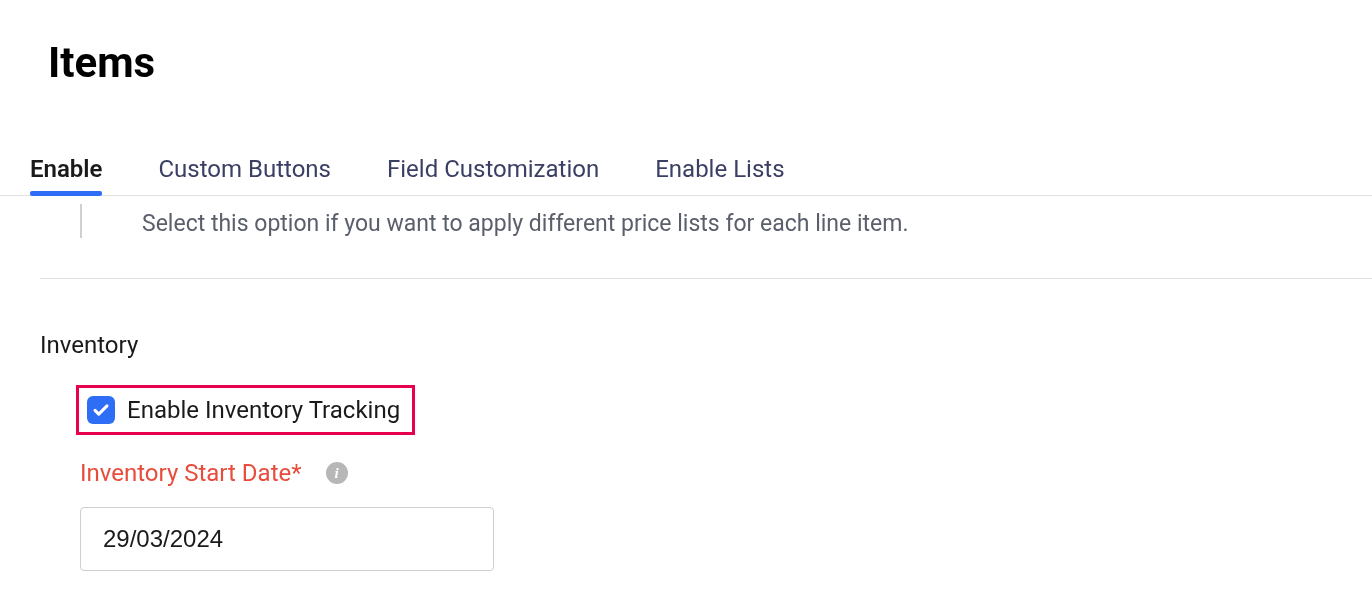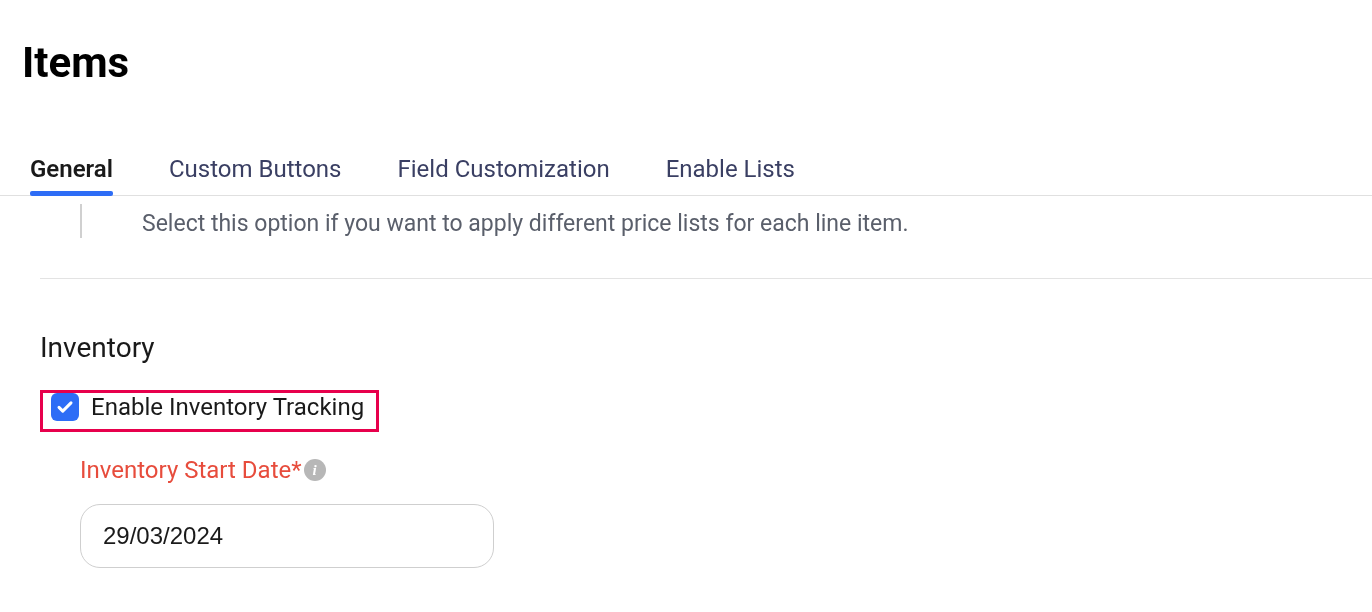--- a/index.html
+++ b/index.html
@@ -11,21 +11,21 @@
       font-family: -apple-system, BlinkMacSystemFont, "Segoe UI", Roboto, Helvetica, Arial, sans-serif;
       background: #fff;
       width: 1372px;
       height: 612px;
       overflow: hidden;
     }
     .page-title {
       font-size: 42px;
       font-weight: 700;
       color: #000;
-      padding: 38px 0 0 22px;
+      padding: 38px 0 0 48px;
     }
     .tabs-wrapper {
       border-bottom: 1px solid #e0e0e0;
       margin-top: 68px;
     }
     .tabs {
       display: flex;
       gap: 56px;
       padding-left: 30px;
       align-items: baseline;
@@ -72,33 +72,34 @@
       padding-left: 26px;
       padding-top: 2px;
     }
     .divider {
       border: none;
       border-top: 1px solid #e3e3e3;
       margin-top: 40px;
       margin-right: 0;
     }
     .section-title {
-      font-size: 28px;
+      font-size: 24px;
       font-weight: 400;
       color: #1a1a1a;
       margin-top: 52px;
     }
     .checkbox-row {
       display: inline-flex;
       align-items: center;
       gap: 12px;
       margin-top: 26px;
       border: 3px solid #e7004c;
-      padding: 0 12px 8px 8px;
+      padding: 8px 12px 8px 8px;
       cursor: pointer;
+      margin-left: 36px;
     }
     .checkbox {
       width: 28px;
       height: 28px;
       background: #2e6df6;
       border-radius: 6px;
       display: flex;
       align-items: center;
       justify-content: center;
       flex-shrink: 0;
@@ -111,21 +112,21 @@
       font-size: 24px;
       color: #1a1a1a;
     }
     .field-block {
       margin-top: 24px;
       margin-left: 40px;
     }
     .field-label-row {
       display: flex;
       align-items: center;
-      gap: 2px;
+      gap: 24px;
     }
     .field-label {
       font-size: 24px;
       color: #e74c3c;
     }
     .info-icon {
       width: 22px;
       height: 22px;
       border-radius: 50%;
       background: #b7b7b7;
@@ -137,36 +138,36 @@
       font-weight: 700;
       font-style: italic;
       font-family: Georgia, serif;
       cursor: pointer;
     }
     .date-input {
       margin-top: 20px;
       width: 414px;
       height: 64px;
       border: 1px solid #cfcfcf;
-      border-radius: 20px;
+      border-radius: 4px;
       padding: 0 22px;
       font-size: 24px;
       color: #1a1a1a;
       outline: none;
       background: #fff;
     }
   </style>
 </head>
 <body>
 
 <h1 class="page-title">Items</h1>
 
 <div class="tabs-wrapper">
   <div class="tabs">
-    <div class="tab active">General</div>
+    <div class="tab active">Enable</div>
     <div class="tab">Custom Buttons</div>
     <div class="tab">Field Customization</div>
     <div class="tab">Enable Lists</div>
   </div>
 </div>
 
 <div class="content">
 
   <div class="helper-row">
     <div class="helper-rule"></div>

